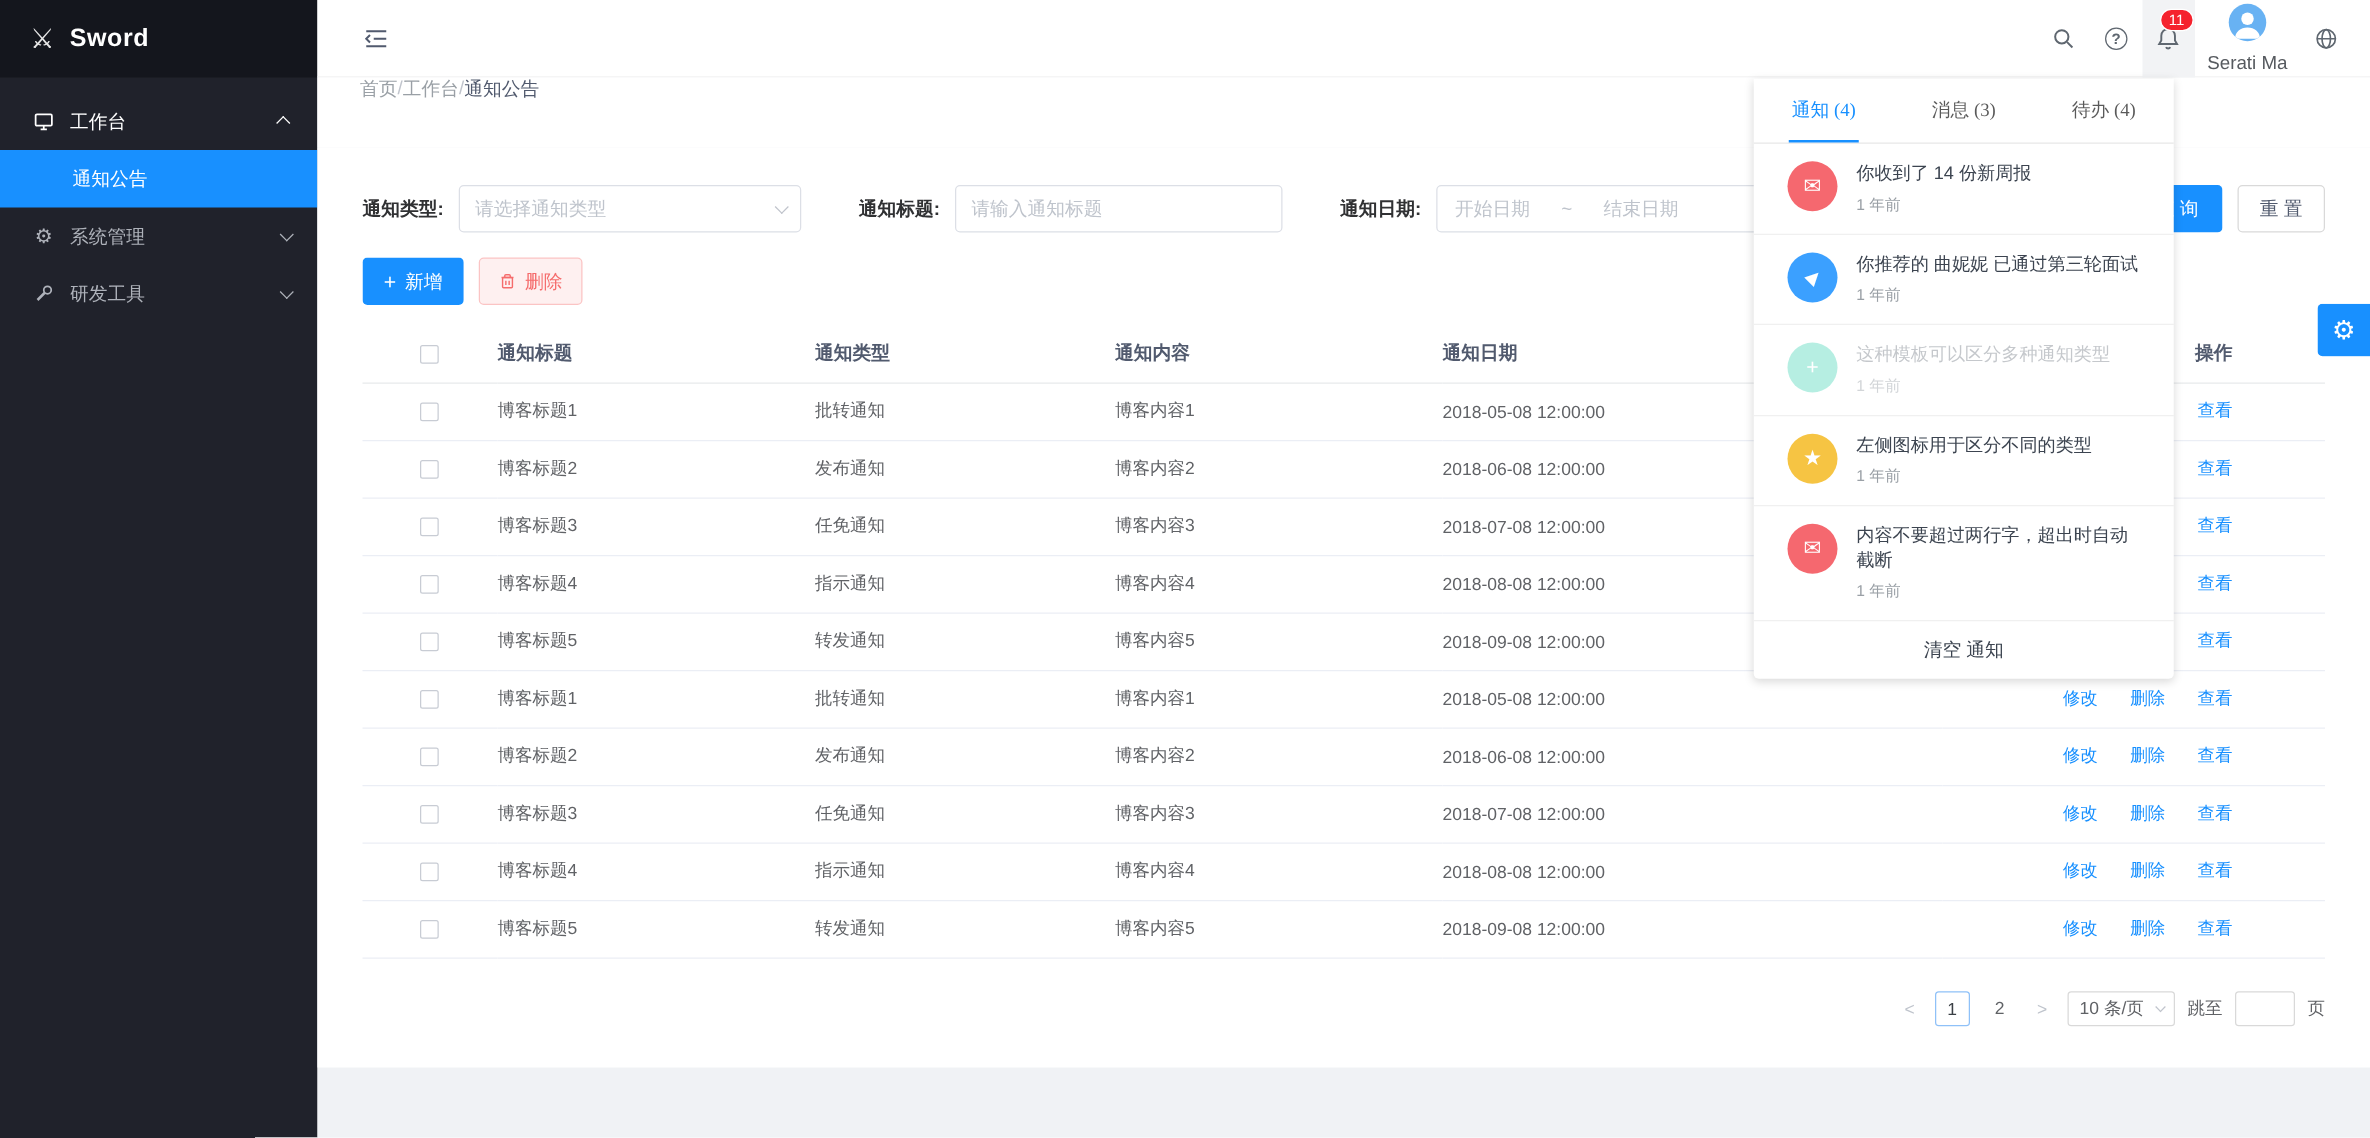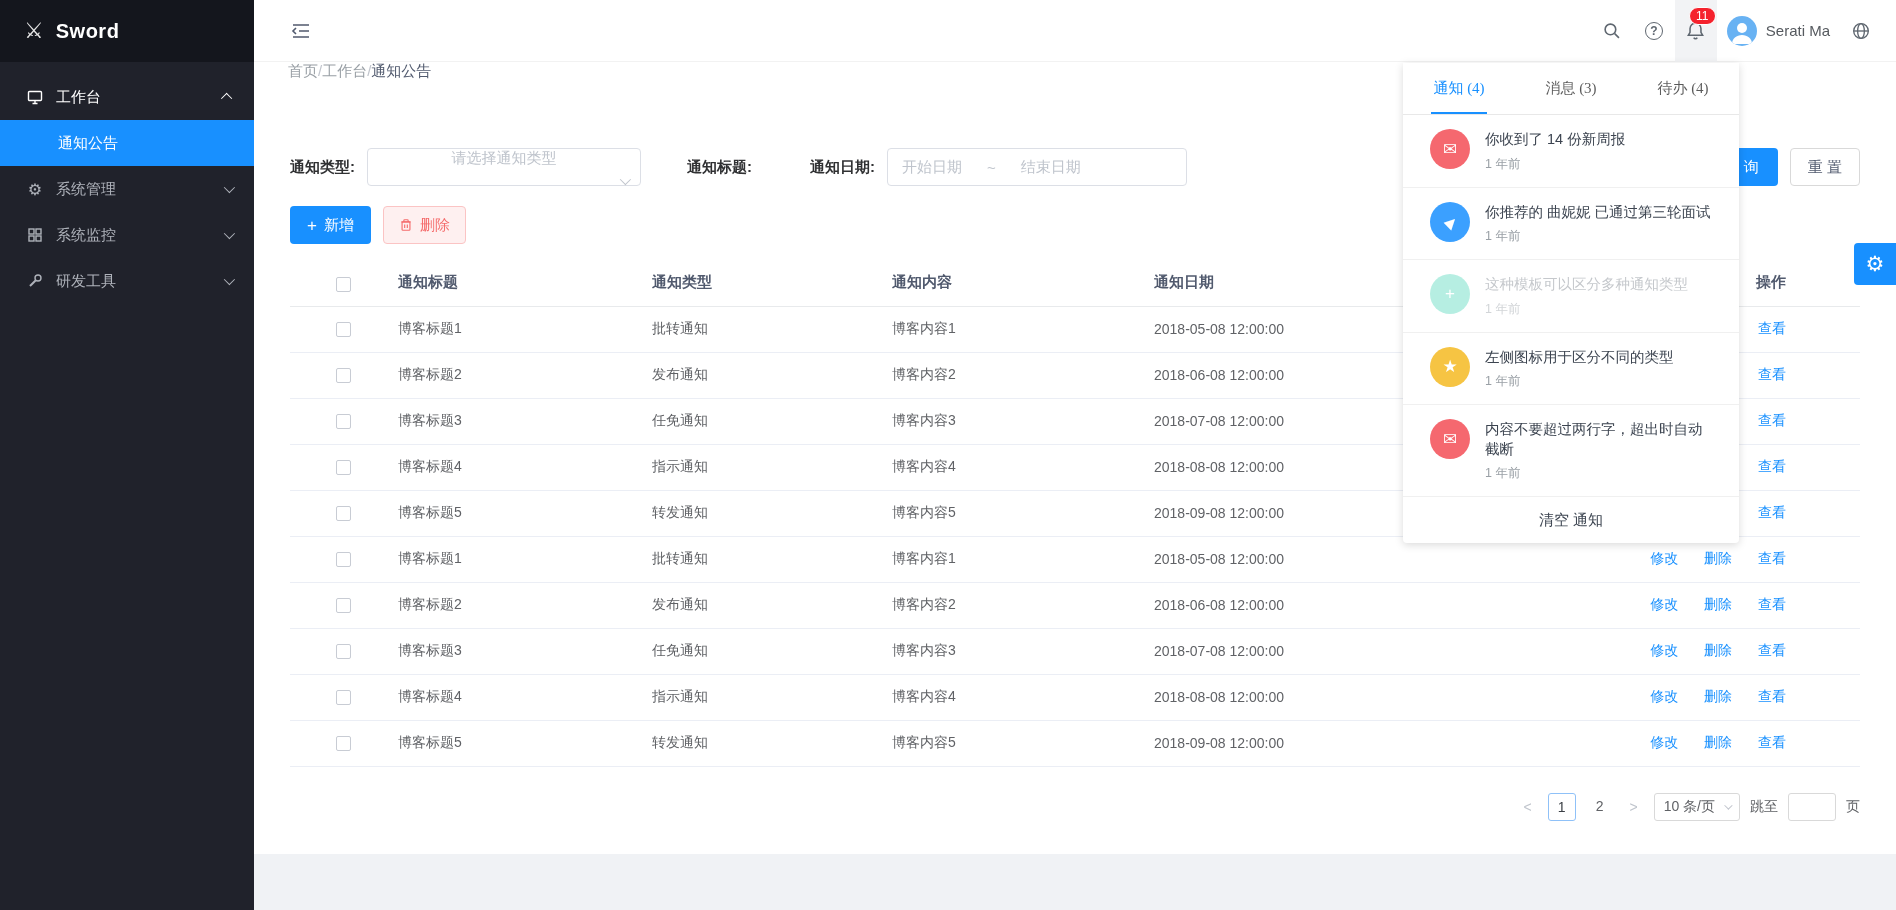--- a/index.html
+++ b/index.html
@@ -29,37 +29,37 @@
   .submenu-item.active { background: #1890ff; color: #fff; }
 
   
   .main { flex: 1; min-width: 0; display: flex; flex-direction: column; background: #f0f2f5; }
   .topbar { height: 62px; flex: none; background: #fff; display: flex; align-items: center; padding: 0 14px 0 26px; border-bottom: 1px solid #f2f2f2; }
   .icon-btn { width: 42px; height: 62px; display: flex; align-items: center; justify-content: center; color: #5f6770; cursor: pointer; }
   .topbar-right { margin-left: auto; display: flex; align-items: center; }
   .q-circle { width: 18px; height: 18px; border: 1.5px solid #5f6770; border-radius: 50%; display: flex; align-items: center; justify-content: center; font-size: 12px; font-weight: bold; color: #5f6770; }
   .bell-wrap { position: relative; background: #f2f3f5; }
   .badge { position: absolute; top: 7px; right: 1px; min-width: 27px; height: 18px; line-height: 17px; background: #f5222d; color: #fff; font-size: 12px; text-align: center; border-radius: 9px; padding: 0 5px; border: 1px solid #fff; }
-  .user-wrap { display: flex; align-items: center; gap: 9px; padding: 0 10px; cursor: pointer; }
+  .user-wrap { display: flex; align-items: center; gap: 9px; padding: 0 10px; cursor: pointer; flex-direction: column; }
   .avatar { width: 30px; height: 30px; border-radius: 50%; background: #68b2f3; overflow: hidden; display: flex; align-items: flex-end; justify-content: center; }
   .user-name { color: #565a5f; }
 
   .breadcrumb { height: 56px; flex: none; background: #fff; display: flex; align-items: flex-start; padding-left: 34px; gap: 0; color: #9aa0a6; }
   .breadcrumb .sep { color: #c0c4cc; }
   .breadcrumb .crumb { cursor: pointer; }
   .breadcrumb .crumb.current { color: #515a6e; cursor: default; }
 
   .content { flex: 1; background: #fff; margin-bottom: 56px; padding: 6px 36px 0; overflow: hidden; }
 
   
   .filter-row { display: flex; align-items: center; margin-top: 24px; }
   .f-group { display: flex; align-items: center; }
   .f-group + .f-group { margin-left: 46px; }
   .f-label { font-weight: bold; color: #303133; margin-right: 12px; white-space: nowrap; }
-  .sel-box { width: 274px; height: 38px; border: 1px solid #dcdfe6; border-radius: 4px; background: #fff; display: flex; align-items: center; justify-content: space-between; padding: 0 12px; color: #bfc4cc; cursor: pointer; flex-direction: column; }
+  .sel-box { width: 274px; height: 38px; border: 1px solid #dcdfe6; border-radius: 4px; background: #fff; display: flex; align-items: center; justify-content: space-between; padding: 0 12px; color: #bfc4cc; cursor: pointer; }
   .sel-box .chev, .pg-size .chev { border-color: #c0c4cc; }
   .inp { width: 262px; height: 38px; border: 1px solid #dcdfe6; border-radius: 4px; padding: 0 12px; font-size: 15px; color: #333; outline: none; font-family: inherit; }
   .inp::placeholder { color: #bfc4cc; }
   .date-box { width: 300px; height: 38px; border: 1px solid #dcdfe6; border-radius: 4px; display: flex; align-items: center; padding: 0 14px; gap: 25px; color: #bfc4cc; cursor: pointer; }
   .filter-actions { margin-left: auto; display: flex; gap: 12px; }
 
   .btn { height: 38px; border-radius: 4px; font-size: 15px; display: inline-flex; align-items: center; justify-content: center; cursor: pointer; border: 1px solid transparent; white-space: nowrap; font-family: inherit; }
   .btn-primary { background: #1890ff; color: #fff; padding: 0 18px; }
   .btn-plain { background: #fff; border-color: #d9d9d9; color: #515a6e; padding: 0 17px; }
   .btn-danger-plain { background: #fef0f0; border-color: #fbc4c4; color: #f56c6c; padding: 0 15px; gap: 7px; }
@@ -131,32 +131,20 @@
       <div class="submenu-item active">
         <span>通知公告</span>
       </div>
       <div class="menu-item">
         <span class="mi-icon">⚙</span>
         <span>系统管理</span>
         <span class="chev down"></span>
       </div>
       <div class="menu-item">
         <span class="mi-icon">
-          <svg width="16" height="16" viewBox="0 0 16 16" fill="none" stroke="currentColor" stroke-width="1.4">
-              <rect x="2" y="2" width="5" height="5"></rect>
-              <rect x="9" y="2" width="5" height="5"></rect>
-              <rect x="2" y="9" width="5" height="5"></rect>
-              <rect x="9" y="9" width="5" height="5"></rect>
-            </svg>
-        </span>
-        <span>系统监控</span>
-        <span class="chev down"></span>
-      </div>
-      <div class="menu-item">
-        <span class="mi-icon">
           <svg width="16" height="16" viewBox="0 0 16 16" fill="none" stroke="currentColor">
               <circle cx="11" cy="5" r="3" stroke-width="1.4"></circle>
               <path d="M8.8 7.2L3 13" stroke-width="2"></path>
             </svg>
         </span>
         <span>研发工具</span>
         <span class="chev down"></span>
       </div>
     </nav>
   </aside>
@@ -219,20 +207,21 @@
       <div class="filter-row">
         <div class="f-group">
           <span class="f-label">通知类型:</span>
           <div class="sel-box">
             <span>请选择通知类型</span>
             <span class="chev down"></span>
           </div>
         </div>
         <div class="f-group">
           <span class="f-label">通知标题:</span>
+          <input class="inp" type="text" placeholder="请输入通知标题" style="">
         </div>
         <div class="f-group">
           <span class="f-label">通知日期:</span>
           <div class="date-box">
             <span>开始日期</span>
             <span>~</span>
             <span>结束日期</span>
           </div>
         </div>
         <div class="filter-actions">

